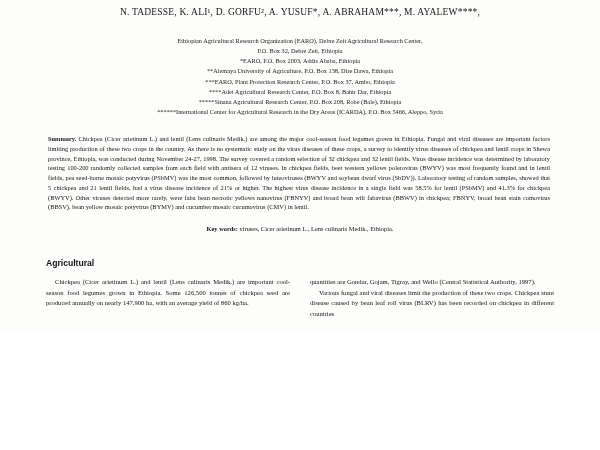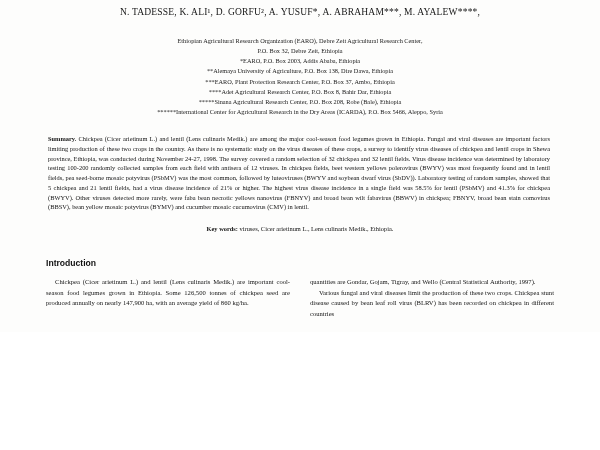--- a/index.html
+++ b/index.html
@@ -121,21 +121,21 @@
     <div>***EARO, Plant Protection Research Center, P.O. Box 37, Ambo, Ethiopia</div>
     <div>****Adet Agricultural Research Center, P.O. Box 8, Bahir Dar, Ethiopia</div>
     <div>*****Sinana Agricultural Research Center, P.O. Box 208, Robe (Bale), Ethiopia</div>
     <div>******International Center for Agricultural Research in the Dry Areas (ICARDA), P.O. Box 5466, Aleppo, Syria</div>
   </div>
 
   <div class="summary"><b>Summary.</b><span> Chickpea (Cicer arietinum L.) and lentil (Lens culinaris Medik.) are among the major cool-season food legumes grown in Ethiopia. Fungal and viral diseases are important factors limiting production of these two crops in the country. As there is no systematic study on the virus diseases of these crops, a survey to identify virus diseases of chickpea and lentil crops in Shewa province, Ethiopia, was conducted during November 24-27, 1998. The survey covered a random selection of 32 chickpea and 32 lentil fields. Virus disease incidence was determined by laboratory testing 100-200 randomly collected samples from each field with antisera of 12 viruses. In chickpea fields, beet western yellows polerovirus (BWYV) was most frequently found and in lentil fields, pea seed-borne mosaic potyvirus (PSbMV) was the most common, followed by luteoviruses (BWYV and soybean dwarf virus (SbDV)). Laboratory testing of random samples, showed that 5 chickpea and 21 lentil fields, had a virus disease incidence of 21% or higher. The highest virus disease incidence in a single field was 58.5% for lentil (PSbMV) and 41.3% for chickpea (BWYV). Other viruses detected more rarely, were faba bean necrotic yellows nanovirus (FBNYV) and broad bean wilt fabavirus (BBWV) in chickpea; FBNYV, broad bean stain comovirus (BBSV), bean yellow mosaic potyvirus (BYMV) and cucumber mosaic cucumovirus (CMV) in lentil.</span></div>
 
   <div class="keywords"><b>Key words:</b><span> viruses, Cicer arietinum L., Lens culinaris Medik., Ethiopia.</span></div>
 
-  <div class="intro-head">Introduction</div>
+  <div class="intro-head">Agricultural</div>
 
   <div class="cols">
     <div class="col">
       <p class="indent">Chickpea (Cicer arietinum L.) and lentil (Lens culinaris Medik.) are important cool-season food legumes grown in Ethiopia. Some 126,500 tonnes of chickpea seed are produced annually on nearly 147,900 ha, with an average yield of 860 kg/ha.</p>
     </div>
     <div class="col">
       <p>quantities are Gondar, Gojam, Tigray, and Wello (Central Statistical Authority, 1997).</p>
       <p class="indent">Various fungal and viral diseases limit the production of these two crops. Chickpea stunt disease caused by bean leaf roll virus (BLRV) has been recorded on chickpea in different countries</p>
     </div>
   </div>

